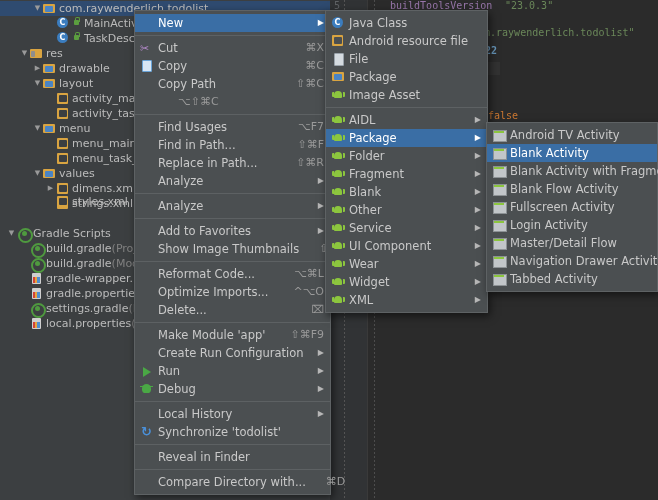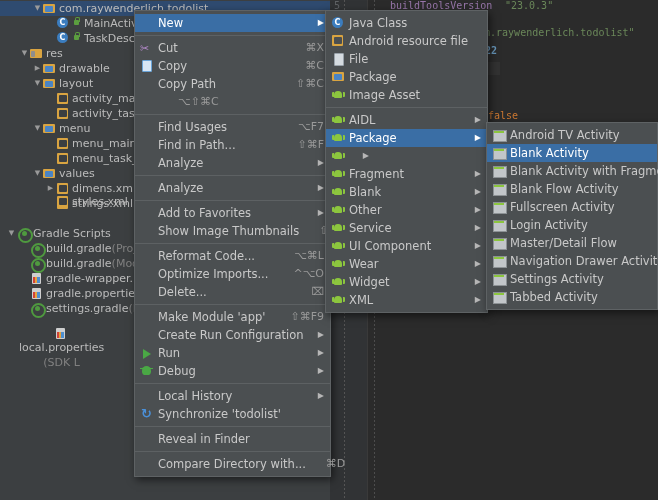--- a/index.html
+++ b/index.html
@@ -376,21 +376,21 @@
           <span class="ico ico-props"></span>
           <span class="lbl">gradle.properties</span>
           <span class="sub"> (Pro</span>
         </div>
         <div class="tree-row" style="top: 301px; left: 19px;">
           <span class="tw"></span>
           <span class="ico ico-gradle"></span>
           <span class="lbl">settings.gradle</span>
           <span class="sub"> (Projec</span>
         </div>
-        <div class="tree-row" style="top: 316px; left: 19px; flex-direction: column;">
+        <div class="tree-row" style="top: 316px; left: 19px;">
           <span class="tw"></span>
           <span class="ico ico-props"></span>
           <span class="lbl">local.properties</span>
           <span class="sub"> (SDK L</span>
         </div>
       </div>
   </div>
 
   <div class="menu" id="context-menu" style="left:134px; top:10px; width:197px;">
       <div class="mi hl">
@@ -424,20 +424,25 @@
         <span class="mi-label">Find Usages</span>
         <span class="mi-accel">⌥F7</span>
       </div>
       <div class="mi">
         <span class="mi-ico"></span>
         <span class="mi-label">Find in Path...</span>
         <span class="mi-accel">⇧⌘F</span>
       </div>
       <div class="mi">
         <span class="mi-ico"></span>
+        <span class="mi-label">Replace in Path...</span>
+        <span class="mi-accel">⇧⌘R</span>
+      </div>
+      <div class="mi">
+        <span class="mi-ico"></span>
         <span class="mi-label">Analyze</span>
         <span class="mi-arrow">▶</span>
       </div>
       <div class="msep"></div>
       <div class="mi">
         <span class="mi-ico"></span>
         <span class="mi-label">Analyze</span>
         <span class="mi-arrow">▶</span>
       </div>
       <div class="msep"></div>
@@ -538,20 +543,21 @@
         <span class="mi-label">AIDL</span>
         <span class="mi-arrow">▶</span>
       </div>
       <div class="mi hl">
         <span class="mi-ico g-android"></span>
         <span class="mi-label">Package</span>
         <span class="mi-arrow">▶</span>
       </div>
       <div class="mi">
         <span class="mi-ico g-android"></span>
+        <span class="mi-label">Folder</span>
         <span class="mi-arrow">▶</span>
       </div>
       <div class="mi">
         <span class="mi-ico g-android"></span>
         <span class="mi-label">Fragment</span>
         <span class="mi-arrow">▶</span>
       </div>
       <div class="mi">
         <span class="mi-ico g-android"></span>
         <span class="mi-label">Blank</span>
@@ -617,21 +623,17 @@
       <div class="mi">
         <span class="mi-ico g-tmpl"></span>
         <span class="mi-label">Master/Detail Flow</span>
       </div>
       <div class="mi">
         <span class="mi-ico g-tmpl"></span>
         <span class="mi-label">Navigation Drawer Activity</span>
       </div>
       <div class="mi">
         <span class="mi-ico g-tmpl"></span>
-        <span class="mi-label">Settings Activity</span>
-      </div>
-      <div class="mi">
-        <span class="mi-ico g-tmpl"></span>
         <span class="mi-label">Tabbed Activity</span>
       </div>
     </div>
 
 </div>
 
 </body></html>

